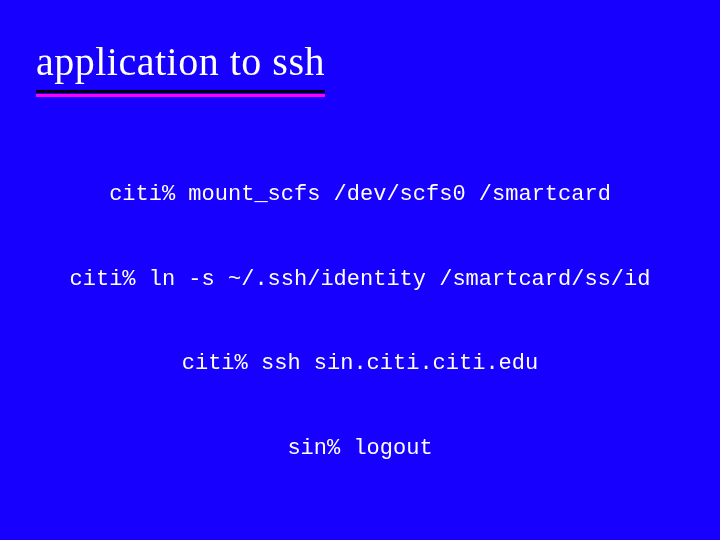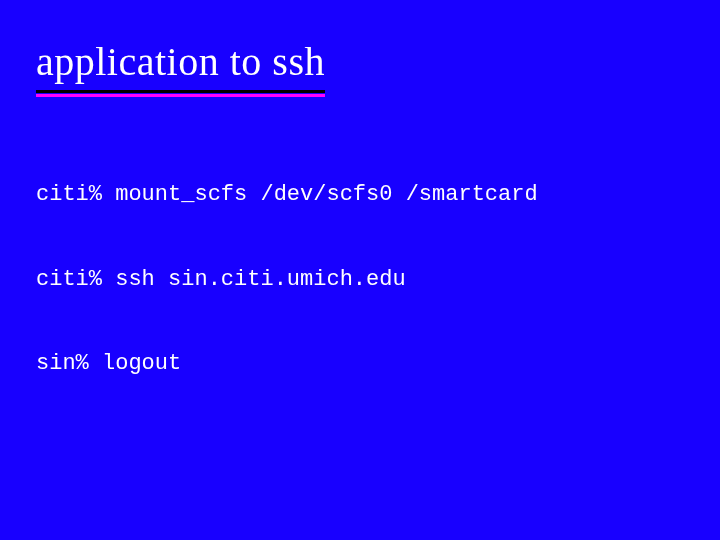--- a/index.html
+++ b/index.html
@@ -42,30 +42,32 @@
   .code-block {
     margin-top: 28px;
     font-family: "Courier New", Courier, monospace;
     font-size: 22px;
     color: #ffffff;
     line-height: 1.28;
     white-space: pre;
   }
   .code-line {
     display: block;
+    text-align: center;
   }
 </style>
 </head>
 <body>
 
 <div class="slide">
   <div class="title-wrap">
     <div class="title">application to ssh</div>
     <div class="underline-outer"></div>
     <div class="underline-inner"></div>
   </div>
 
   <div class="code-block">
     <span class="code-line">citi% mount_scfs /dev/scfs0 /smartcard</span>
-    <span class="code-line">citi% ssh sin.citi.umich.edu</span>
+    <span class="code-line">citi% ln -s ~/.ssh/identity /smartcard/ss/id</span>
+    <span class="code-line">citi% ssh sin.citi.citi.edu</span>
     <span class="code-line">sin% logout</span>
   </div>
 </div>
 
 </body></html>

